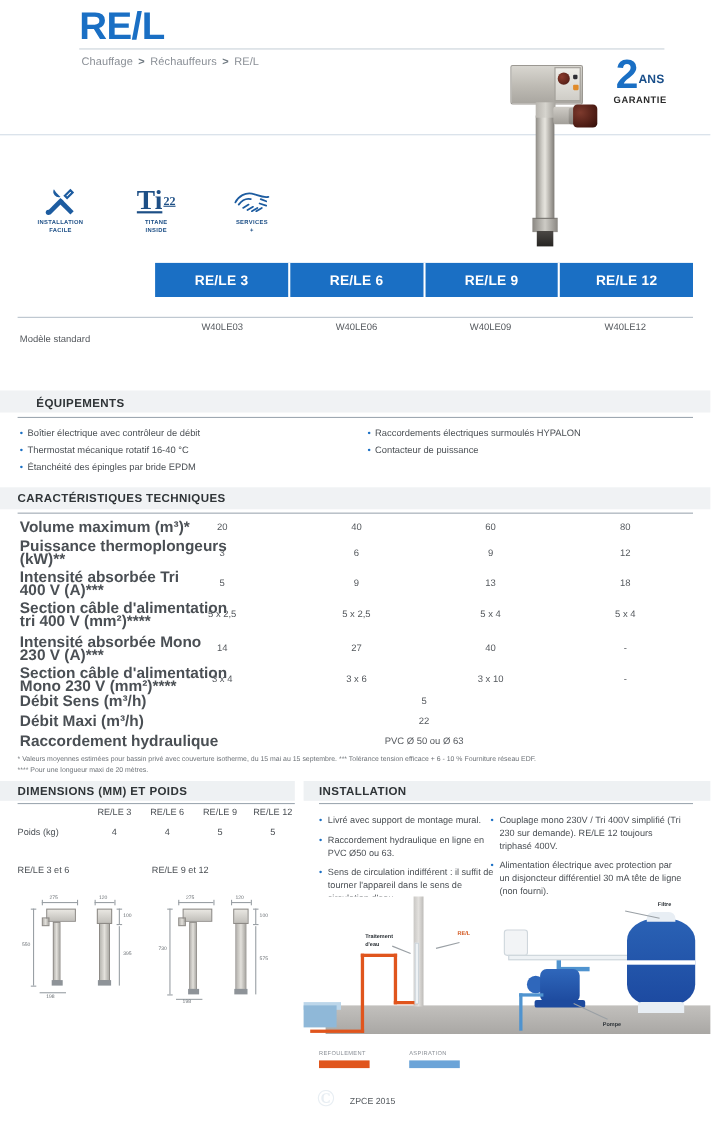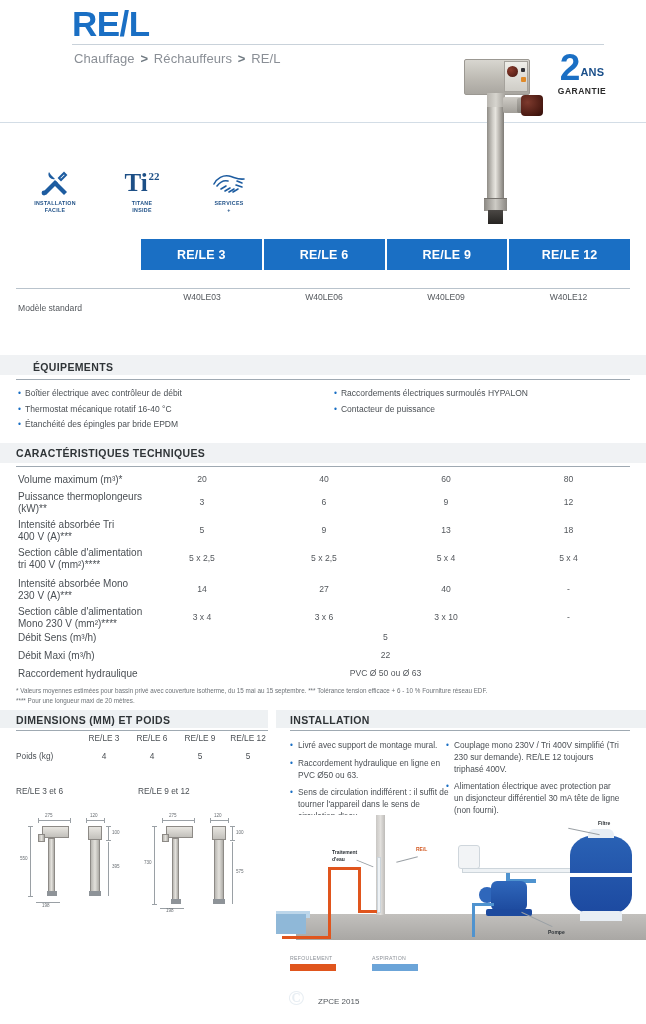--- a/index.html
+++ b/index.html
@@ -17,21 +17,21 @@
     position: absolute; left: 72px; top: 4px;
     font-size: 35px; font-weight: bold; color: #1a6fc4;
     letter-spacing: -0.5px;
   }
   .title-rule {
     position: absolute; left: 72px; top: 44px; width: 532px;
     border-top: 1px solid #c9d2da;
   }
   .breadcrumb {
     position: absolute; left: 74px; top: 51px;
-    font-size: 13px; color: #8a8f96; letter-spacing: 0.1px;
+    font-size: 10px; color: #8a8f96; letter-spacing: 0.1px;
   }
   .breadcrumb .sep { color: #6f7981; font-weight: bold; padding: 0 2px; }
 
   .bullets { position: absolute; left: 20px; top: 90px; width: 400px; }
   .bullets .b {
     font-size: 9.5px; color: #3e3e3e; line-height: 16px;
     white-space: nowrap;
   }
   .bullets .plus { color: #1a6fc4; font-weight: bold; padding-right: 3px; }
   .head-rule {
@@ -95,21 +95,21 @@
   }
 
   
   .badges { position: absolute; left: 26px; top: 168px; display: flex; gap: 29px; }
   .badge { width: 58px; text-align: center; }
   .badge .glyph { height: 30px; display: flex; align-items: center; justify-content: center; color: #1d5ca0; }
   .badge .lbl {
     font-size: 5.3px; font-weight: bold; color: #1d4f86;
     letter-spacing: 0.3px; line-height: 6.6px; margin-top: 2px;
   }
-  .ti-wrap { font-family: "Liberation Serif", serif; color: #1d4f86; display:flex; align-items:flex-start;}
+  .ti-wrap { font-family: "Liberation Serif", serif; color: #1d4f86; display:flex; align-items:center;text-decoration:underline;}
   .ti-main { font-size: 25px; font-weight: bold; line-height: 24px; }
   .ti-sup { font-size: 11px; font-weight: bold; line-height: 11px; padding-left: 1px; }
 
   
   .modelbar { position: absolute; left: 141px; top: 239px; width: 489px; height: 31px; display: flex; }
   .modelbar .cell {
     flex: 1; background: #1a6fc4; color: #fff;
     font-size: 12.5px; font-weight: bold; letter-spacing: 0.2px;
     display: flex; align-items: center; justify-content: center;
     border-right: 2px solid #ffffff;
@@ -136,21 +136,21 @@
   .sec-rule { position: absolute; border-top: 1.6px solid #9fa9b2; }
   .band { position: absolute; background: #f0f2f4; }
 
   
   .eq-list { position: absolute; font-size: 8.5px; color: #4a4f54; line-height: 15.5px; }
   .eq-list div::before { content: "\2022"; color: #1a6fc4; padding-right: 4px; }
 
   
   .tt-row { position: absolute; left: 0; width: 646px; }
   .tt-label {
-    position: absolute; left: 18px; font-size: 10px; color: #4a4f54; line-height: 11.5px;
+    position: absolute; left: 18px; font-size: 14px; color: #4a4f54; line-height: 11.5px; font-weight: bold;
   }
 
   .foot {
     position: absolute; left: 16px; font-size: 6.3px; color: #6d7277; line-height: 9.5px;
     width: 618px;
   }
 
   
   .dim-h { position: absolute; left: 0; top: 710px; width: 268px; height: 18px; background: #eef1f3; }
   .ins-h { position: absolute; left: 276px; top: 710px; width: 370px; height: 18px; background: #eef1f3; }

